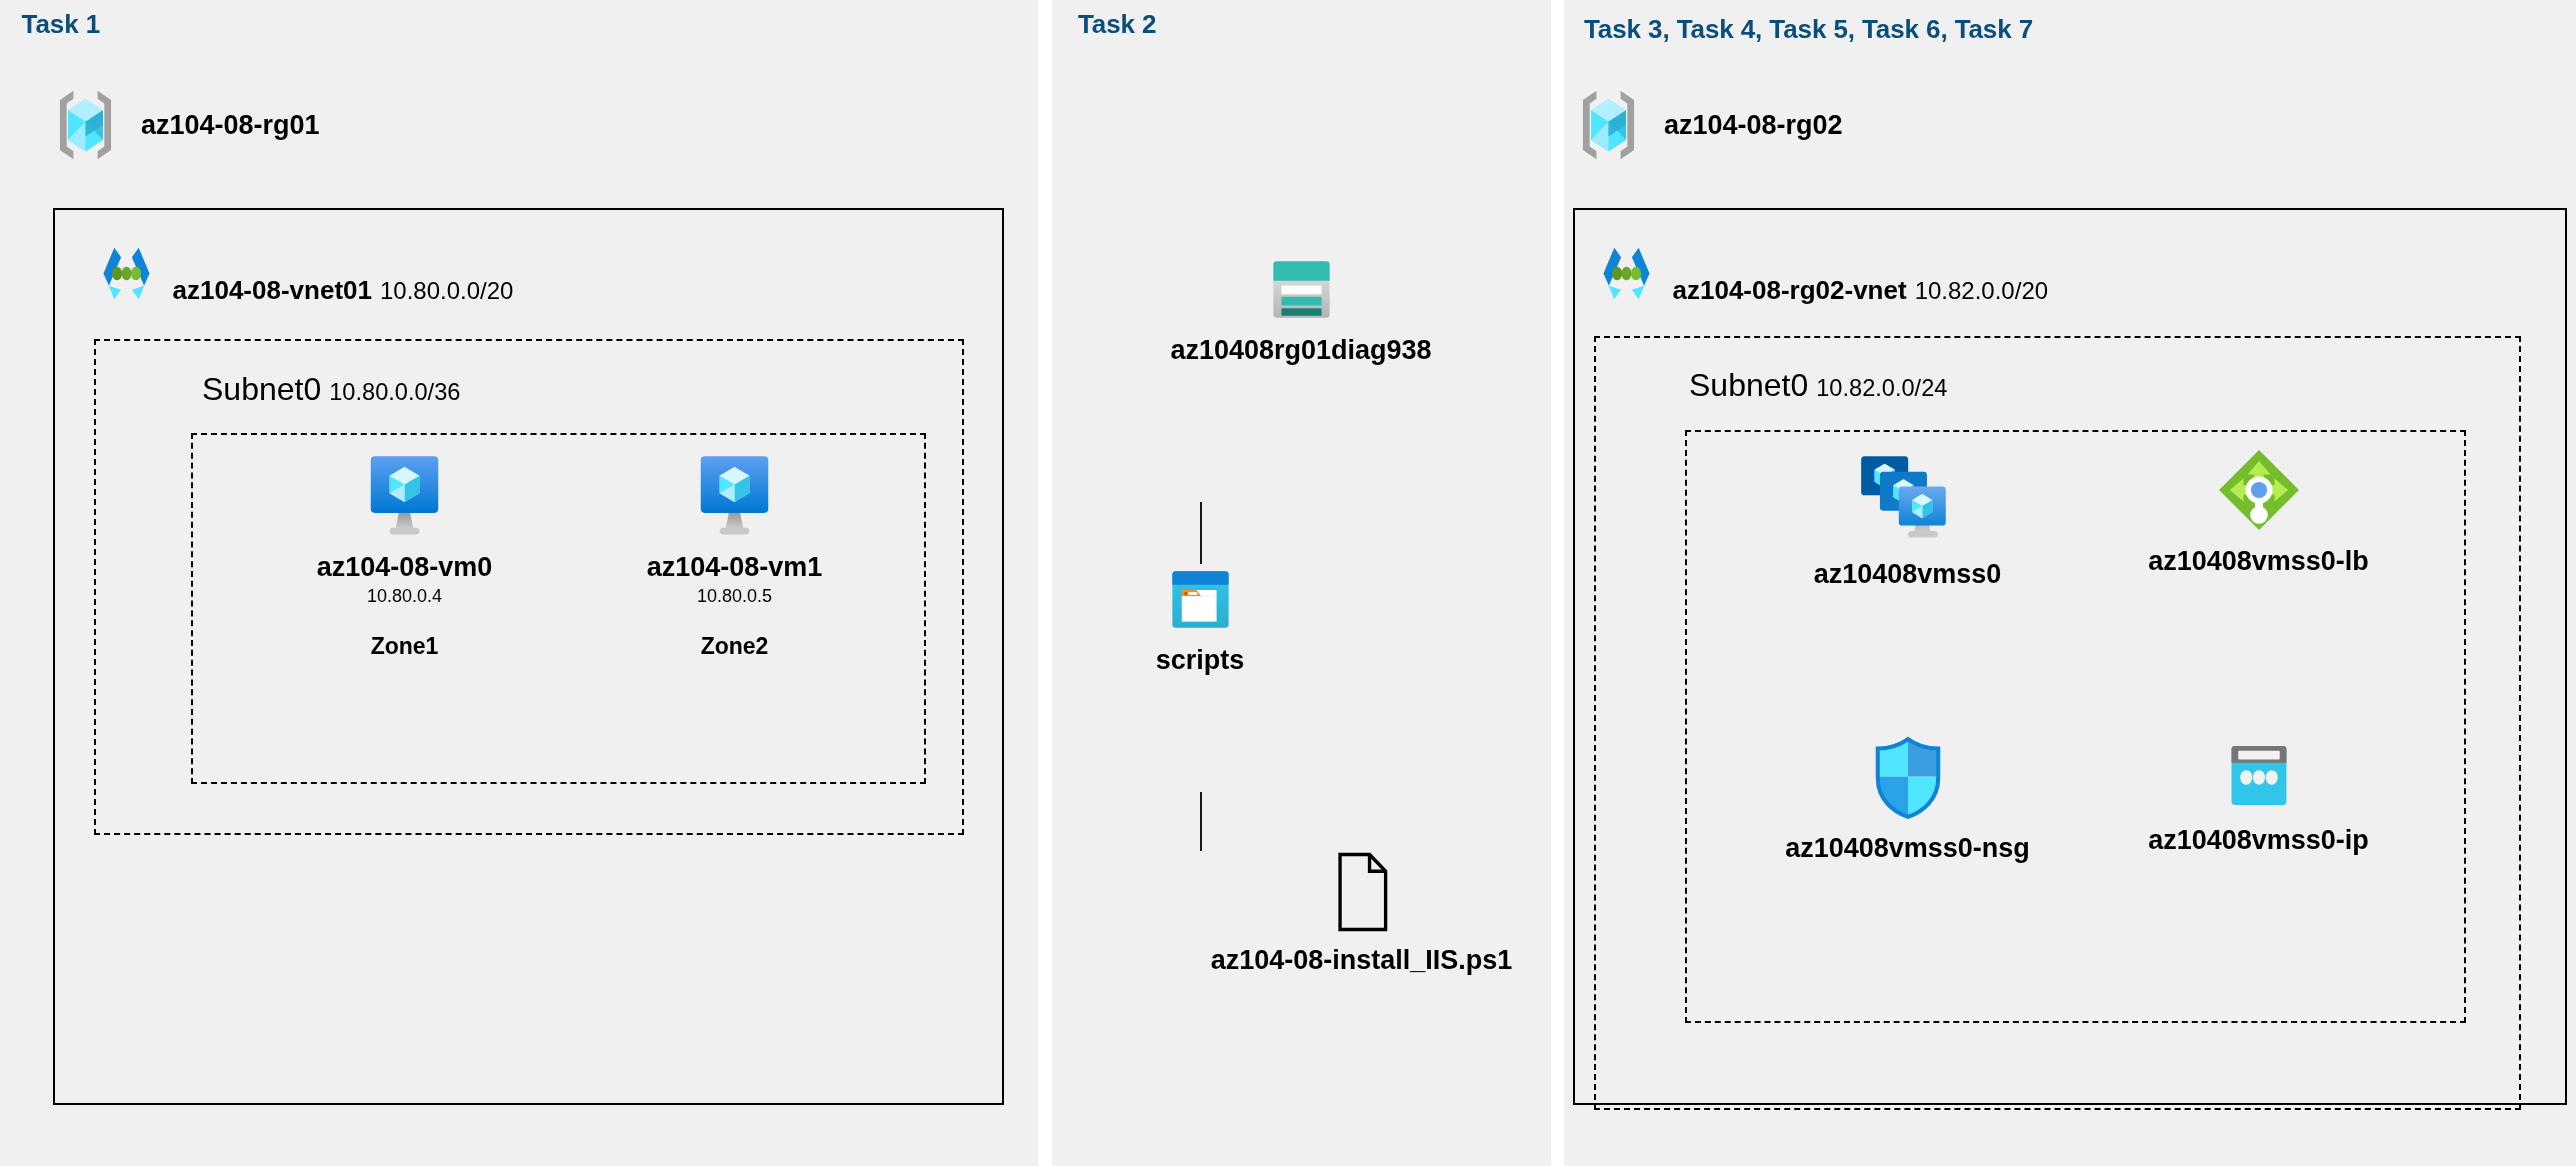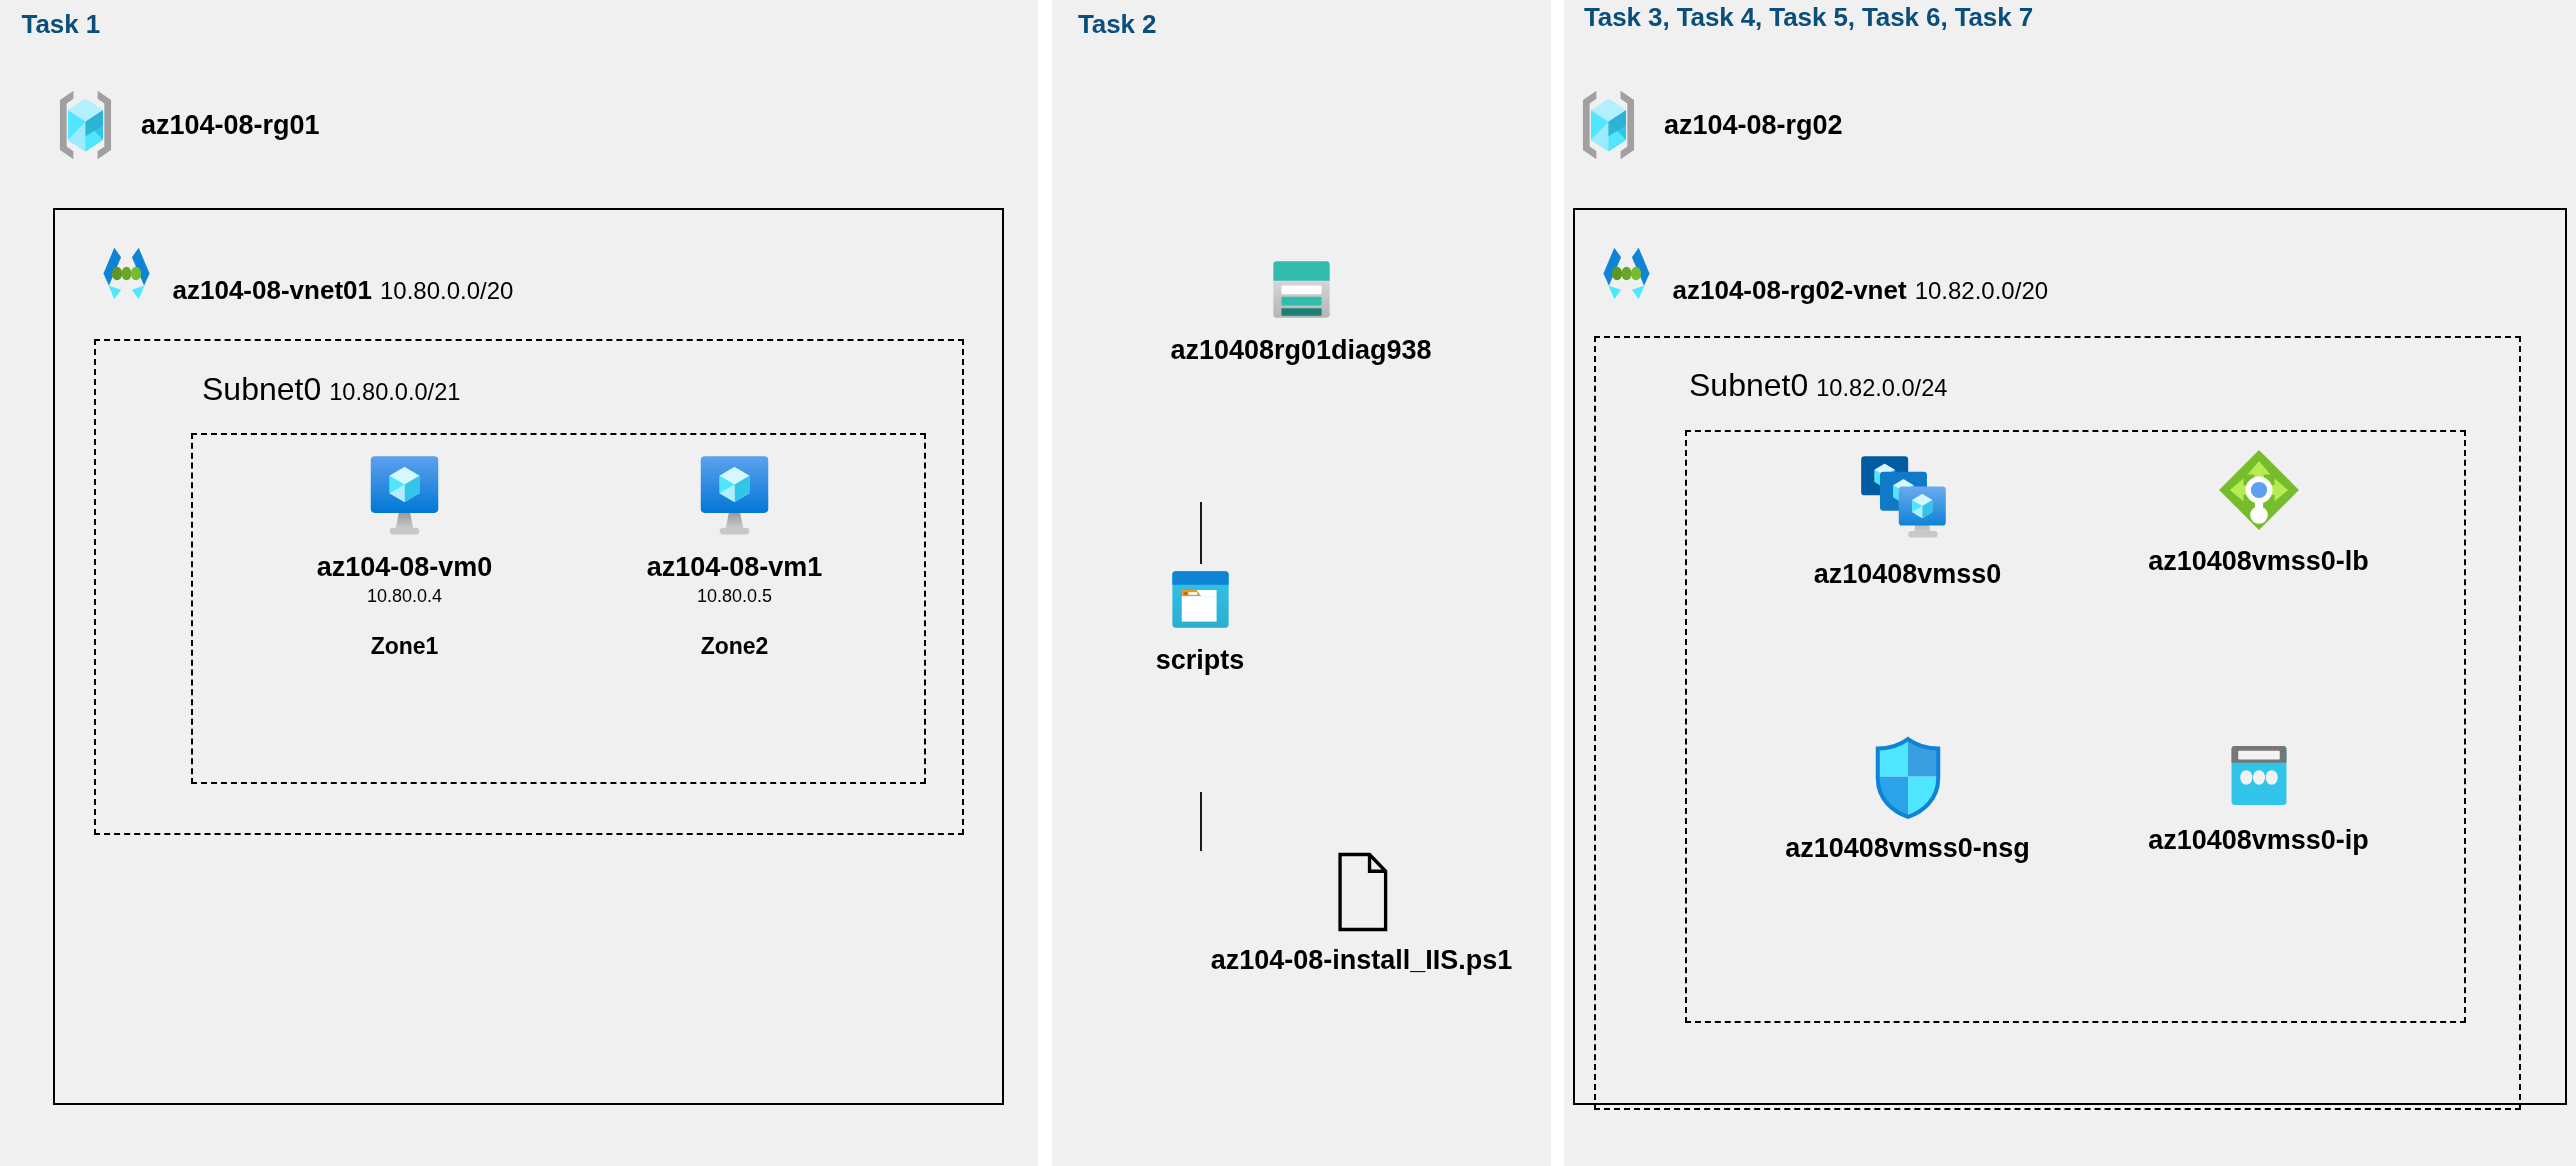--- a/index.html
+++ b/index.html
@@ -163,21 +163,21 @@
       </svg>
     </span>
     <span>
       <span class="vnet-name">az104-08-vnet01</span><span class="vnet-cidr">10.80.0.0/20</span>
     </span>
   </div>
 
   <div class="dashed-box" style="left:94px; top:339px; width:870px; height:496px;"></div>
 
   <div class="subnet-title" style="left:202px; top:371px;">
-    <span class="subnet-name">Subnet0</span><span class="subnet-cidr">10.80.0.0/21</span>
+    <span class="subnet-name">Subnet0</span><span class="subnet-cidr">10.80.0.0/36</span>
   </div>
 
   <div class="dashed-box" style="left:191px; top:433px; width:735px; height:351px;"></div>
 
   <div class="node" style="left:290px; top:452px; width:229px;">
     <span>
       <svg width="81" height="88" viewBox="0 0 120 130">
         <defs>
           <linearGradient id="vmScreen1" x1="0" y1="0" x2="0" y2="1">
             <stop offset="0%" stop-color="#5ea0ef"></stop>
@@ -286,21 +286,21 @@
         <path d="M18 5 L62 5 L86 30 L86 117 L18 117 Z" fill="#f0f0f0" stroke="#000000" stroke-width="5" stroke-linejoin="miter"></path>
         <path d="M62 5 L62 30 L86 30" fill="none" stroke="#000000" stroke-width="5" stroke-linejoin="miter"></path>
       </svg>
     </span>
     <span class="node-name">az104-08-install_IIS.ps1</span>
   </div>
 </div>
 
 <div class="panel" id="panel-task37">
 
-  <div class="task-label" style="left:20px; top:2px;">Task 3, Task 4, Task 5, Task 6, Task 7</div>
+  <div class="task-label" style="left:20px; top:14px;">Task 3, Task 4, Task 5, Task 6, Task 7</div>
 
   <div class="rg-header" style="left:12px; top:88px;">
     <span>
       <svg width="65" height="74" viewBox="0 0 96 110">
         <path d="M30 4 L10 18 L10 92 L30 106 L30 94 L20 87 L20 23 L30 16 Z" fill="#a0a0a0"></path>
         <path d="M66 4 L86 18 L86 92 L66 106 L66 94 L76 87 L76 23 L66 16 Z" fill="#a0a0a0"></path>
         <path d="M48 16 L74 33 L74 77 L48 94 L22 77 L22 33 Z" fill="#9cebff"></path>
         <path d="M48 16 L74 33 L48 50 L22 33 Z" fill="#b3f0ff"></path>
         <path d="M48 50 L74 33 L74 77 L48 94 Z" fill="#32c5e8"></path>
         <path d="M48 50 L74 77 L48 94 L48 50 Z" fill="#50e6ff"></path>

